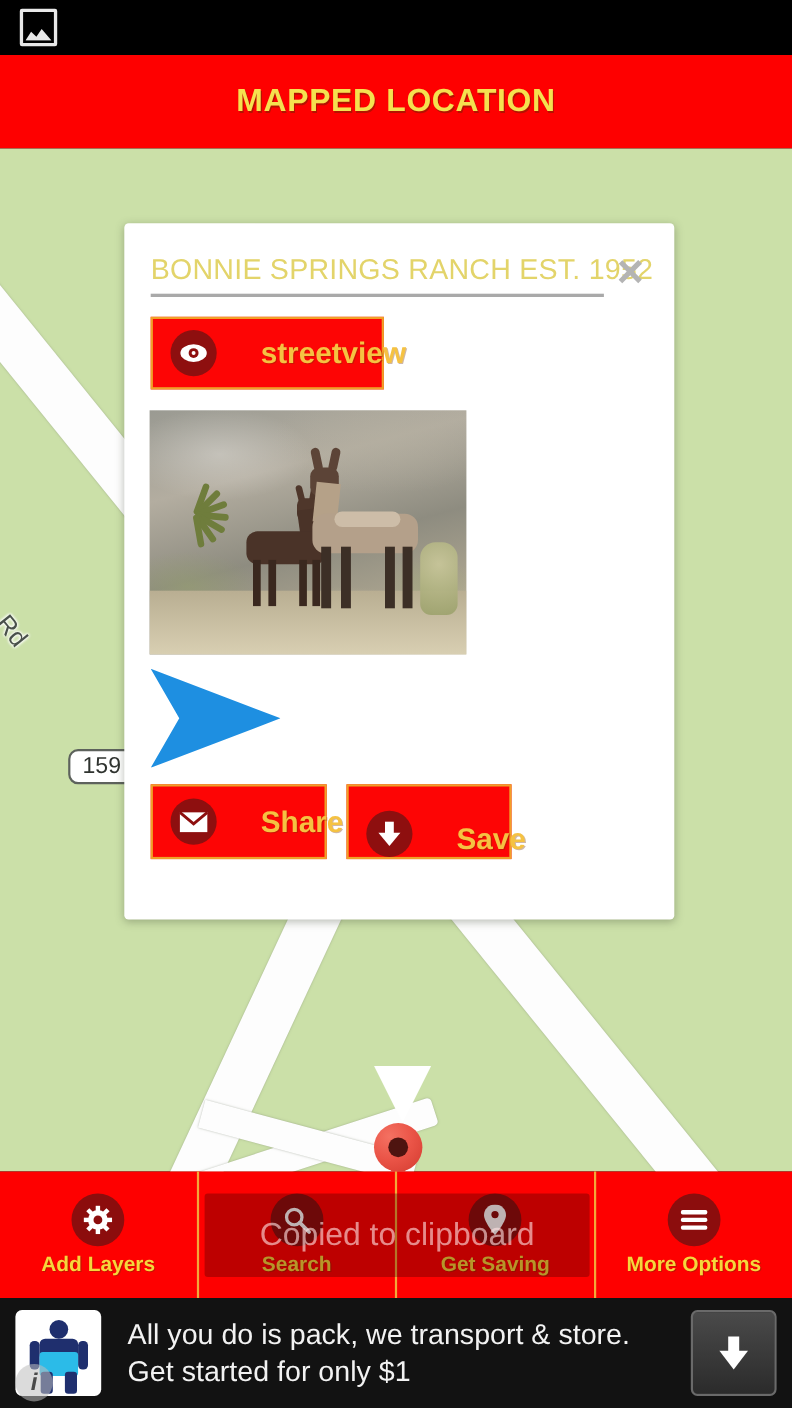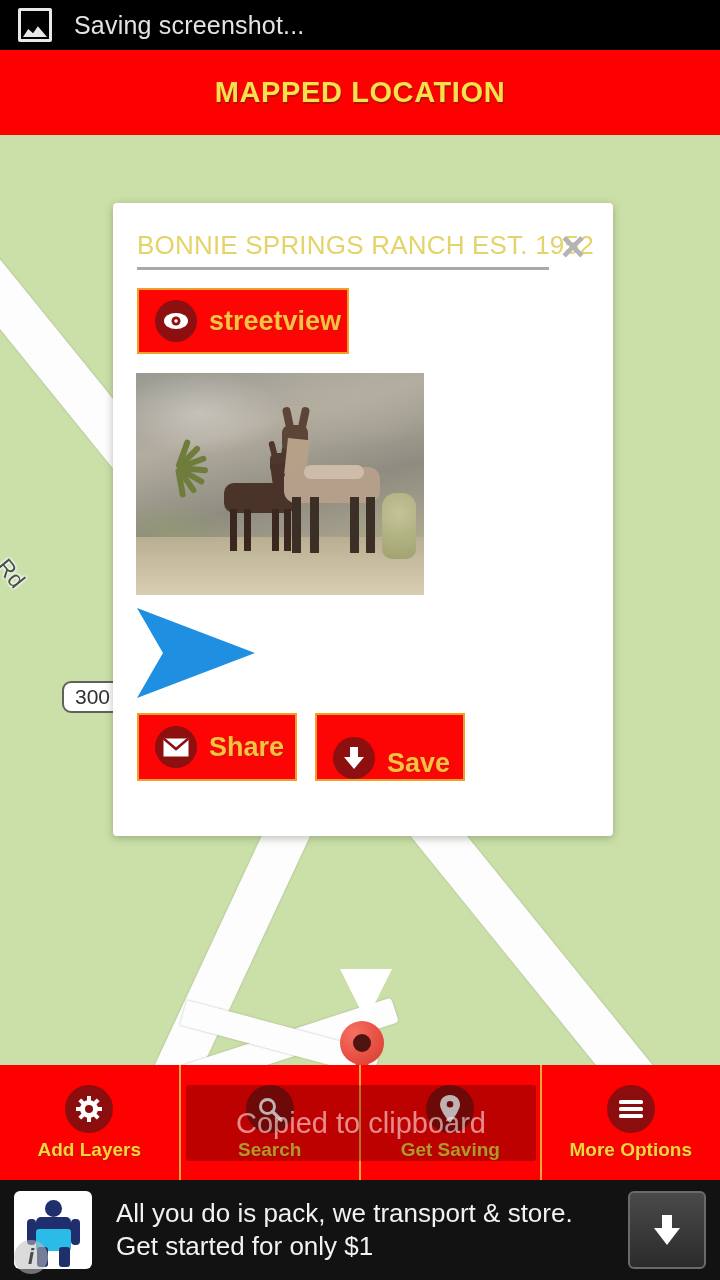--- a/index.html
+++ b/index.html
@@ -118,21 +118,21 @@
     user-select:none;
   }
   .card-divider {
     position:absolute; left:24px; top:64px; width:412px; height:3px;
     background:#a9a9a9;
   }
 
   .rbtn {
     position:absolute; background:#fd0505; border:2px solid #f0a028;
     display:flex; align-items:center; padding:0 16px;
-    color:#f5c242; font-weight:bold;
+    color:#f5c242; font-weight:bold;gap:28px;
   }
   .rbtn .circ {
     width:42px; height:42px; border-radius:50%; background:#8e0f0f;
     display:flex; align-items:center; justify-content:center; flex:0 0 auto;
     margin-right:12px;
   }
   .rbtn .lbl { font-size:27px; text-shadow:1px 1px 0 rgba(120,50,0,.35); }
 
   .btn-streetview { left:24px; top:85px; width:212px; height:66px; }
   .btn-share { left:24px; top:510px; width:160px; height:68px; }
@@ -259,36 +259,35 @@
 </style>
 </head>
 <body>
 
 <div id="app">
 
   <div class="statusbar">
     <div class="sb-icon">
         <div class="frame"></div>
       </div>
-    <div class="sb-text">Saving screenshot...</div>
   </div>
 
   <div class="appheader">
     <div class="appheader-title">MAPPED LOCATION</div>
   </div>
 
   <div class="map">
     <div class="road road-159"></div>
     <div class="road road-lower"></div>
     <div class="road road-bsr"></div>
     <div class="road road-bsr2"></div>
 
     <div class="road-label label-rd">Rd</div>
 
-    <div class="shield">300</div>
+    <div class="shield">159</div>
 
     <div class="pin">
       <div class="pin-tip"></div>
       <div class="pin-head"></div>
       <div class="pin-dot"></div>
     </div>
 
     <div class="card-tail"></div>
   </div>
 

